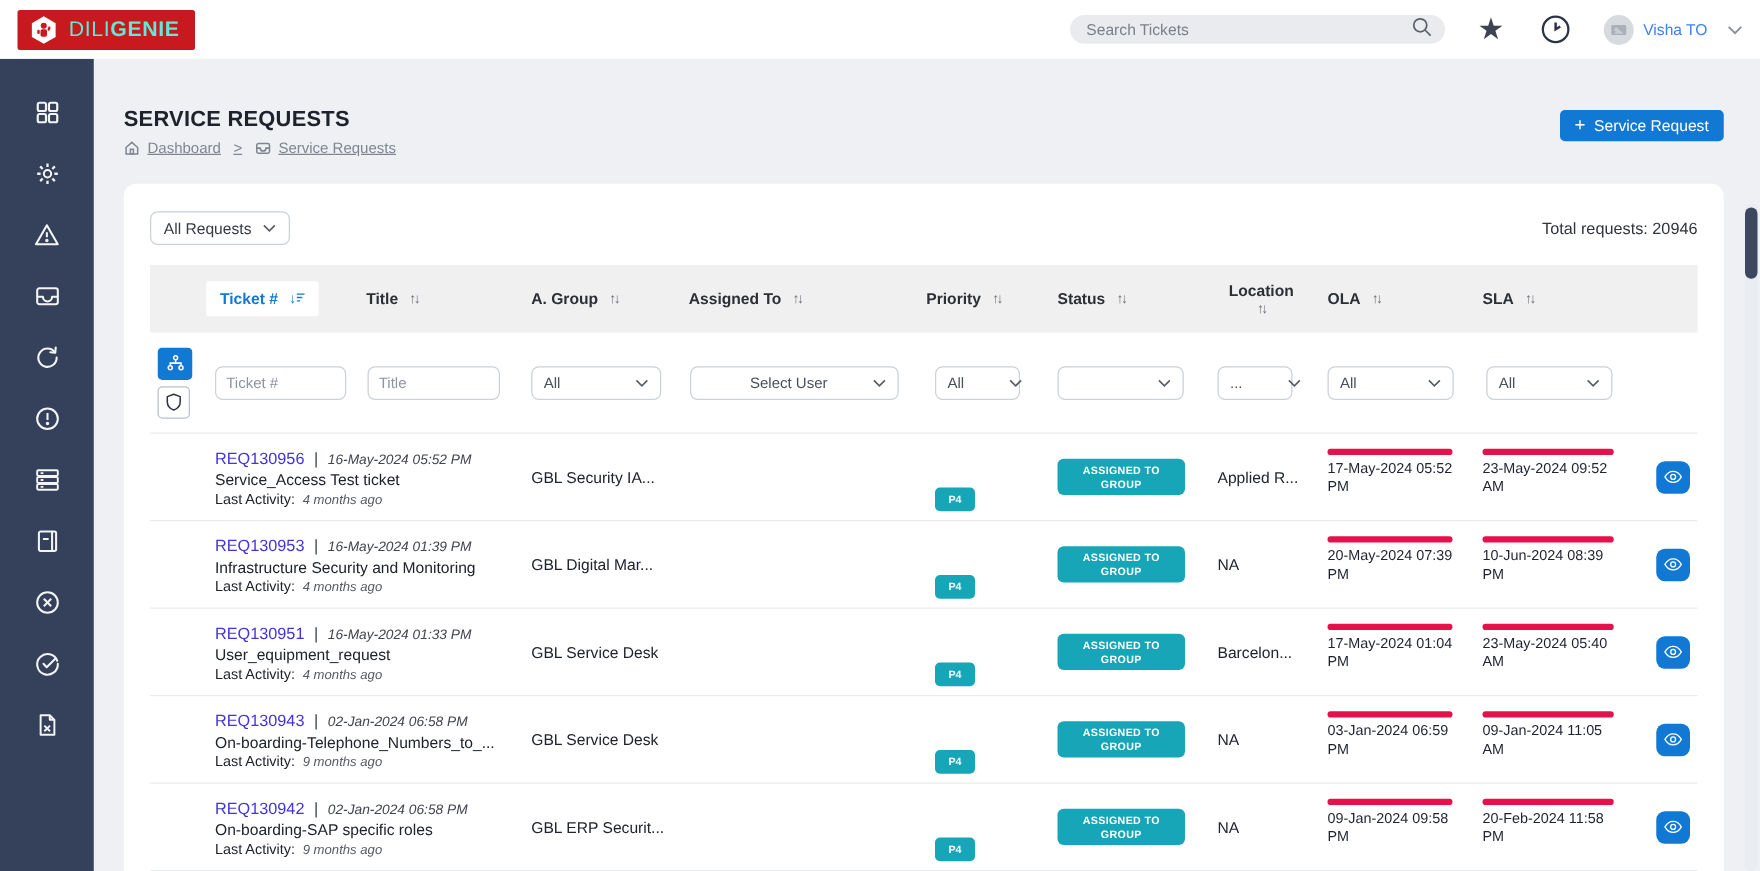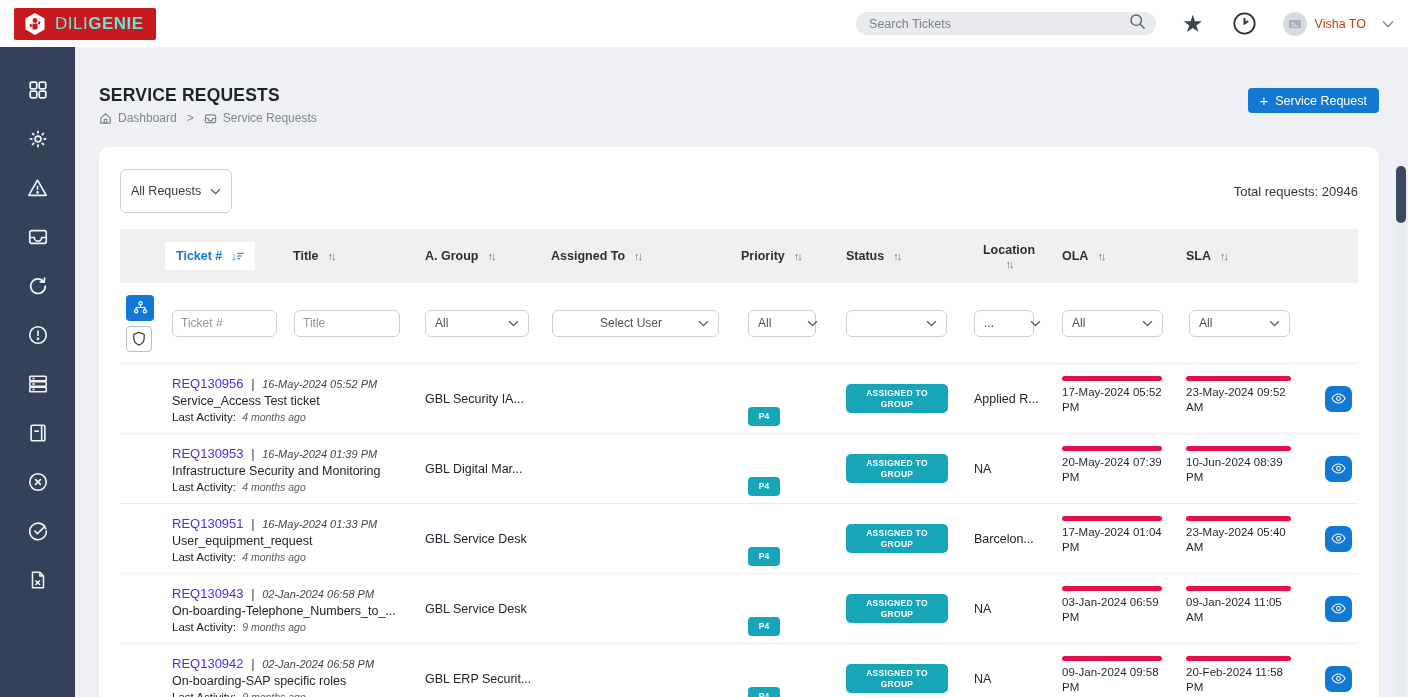--- a/index.html
+++ b/index.html
@@ -18,47 +18,47 @@
   .search-box { width:300px; height:23px; background:#e9ebee; border-radius:12px;
     display:flex; align-items:center; padding:0 10px 0 13px; }
   .search-box input { border:none; outline:none; background:transparent; flex:1;
     font-size:12.5px; color:#4a4f58; font-family:inherit; }
   .search-box input::placeholder { color:#7b818b; }
   .icon-btn { background:none; border:none; cursor:pointer; display:flex; align-items:center; }
   .star-glyph { font-size:24px; color:#3d4451; line-height:1; }
   .user-chip { display:flex; align-items:center; gap:8px; }
   .avatar { width:24px; height:24px; border-radius:50%; background:#d7dade;
     display:flex; align-items:center; justify-content:center; overflow:hidden; }
-  .user-name { font-size:12.5px; color:#c2410c; font-weight:500;text-align:right; }
+  .user-name { font-size:12.5px; color:#3b82f6; font-weight:500;text-align:right; }
 
   
   .sidebar { position:absolute; left:0; top:47px; width:75px; bottom:0;
     background:#35415a; display:flex; flex-direction:column; align-items:center;
     padding-top:32px; gap:27px; z-index:4; }
   .nav-item { width:24px; height:22px; display:flex; align-items:center;
     justify-content:center; cursor:pointer; }
   .nav-item svg { stroke:#f2f4f7; }
 
   
   .main { position:absolute; left:75px; top:47px; right:0; bottom:0; background:#eef0f3; overflow:hidden; }
   .page-head { padding:38px 29px 0 24px; display:flex; justify-content:space-between; }
   .page-title { font-size:17.5px; font-weight:800; color:#1d222c; letter-spacing:.2px; }
   .breadcrumb { margin-top:5px; display:flex; align-items:center; gap:6px;
-    font-size:12px; color:#7f8692; }
+    font-size:12px; color:#7f8692;text-decoration:underline; }
   .breadcrumb svg { stroke:#7f8692; }
   .bc-sep { margin:0 4px; }
   .create-btn { height:25px; align-self:flex-start; margin-top:3px; background:#1178d4;
     color:#fff; border:none; border-radius:4px; font-size:12.5px; font-family:inherit;
     display:flex; align-items:center; gap:7px; padding:0 12px; cursor:pointer; }
   .create-btn .plus { font-size:15px; font-weight:400; line-height:1; }
 
   .card { margin:22px 29px 0 24px; height:560px; background:#fff; border-radius:10px;
     padding:22px 21px 0; }
   .scope-row { display:flex; align-items:center; justify-content:space-between; margin-bottom:16px; }
-  .scope-select { width:112px; height:44px; border:1px solid #ccd1d8; border-radius:6px;
+  .scope-select { width:112px; height:27px; border:1px solid #ccd1d8; border-radius:6px;
     display:flex; align-items:center; justify-content:space-between; padding:0 10px;
     font-size:12.5px; color:#363b44; cursor:pointer; background:#fff; }
   .total-label { font-size:13px; color:#30343c; }
 
   
   .grid-row { display:grid;
     grid-template-columns:52px 121px 132px 126px 190px 105px 128px 88px 124px 139px minmax(0,1fr); }
   .thead { height:54px; background:#f0f0f0; align-items:center; }
   .th { font-size:12.5px; font-weight:700; color:#2b2f36; display:flex; align-items:center; gap:9px; }
   .sort { font-size:11px; color:#6a707a; letter-spacing:-2px; font-weight:400; }

